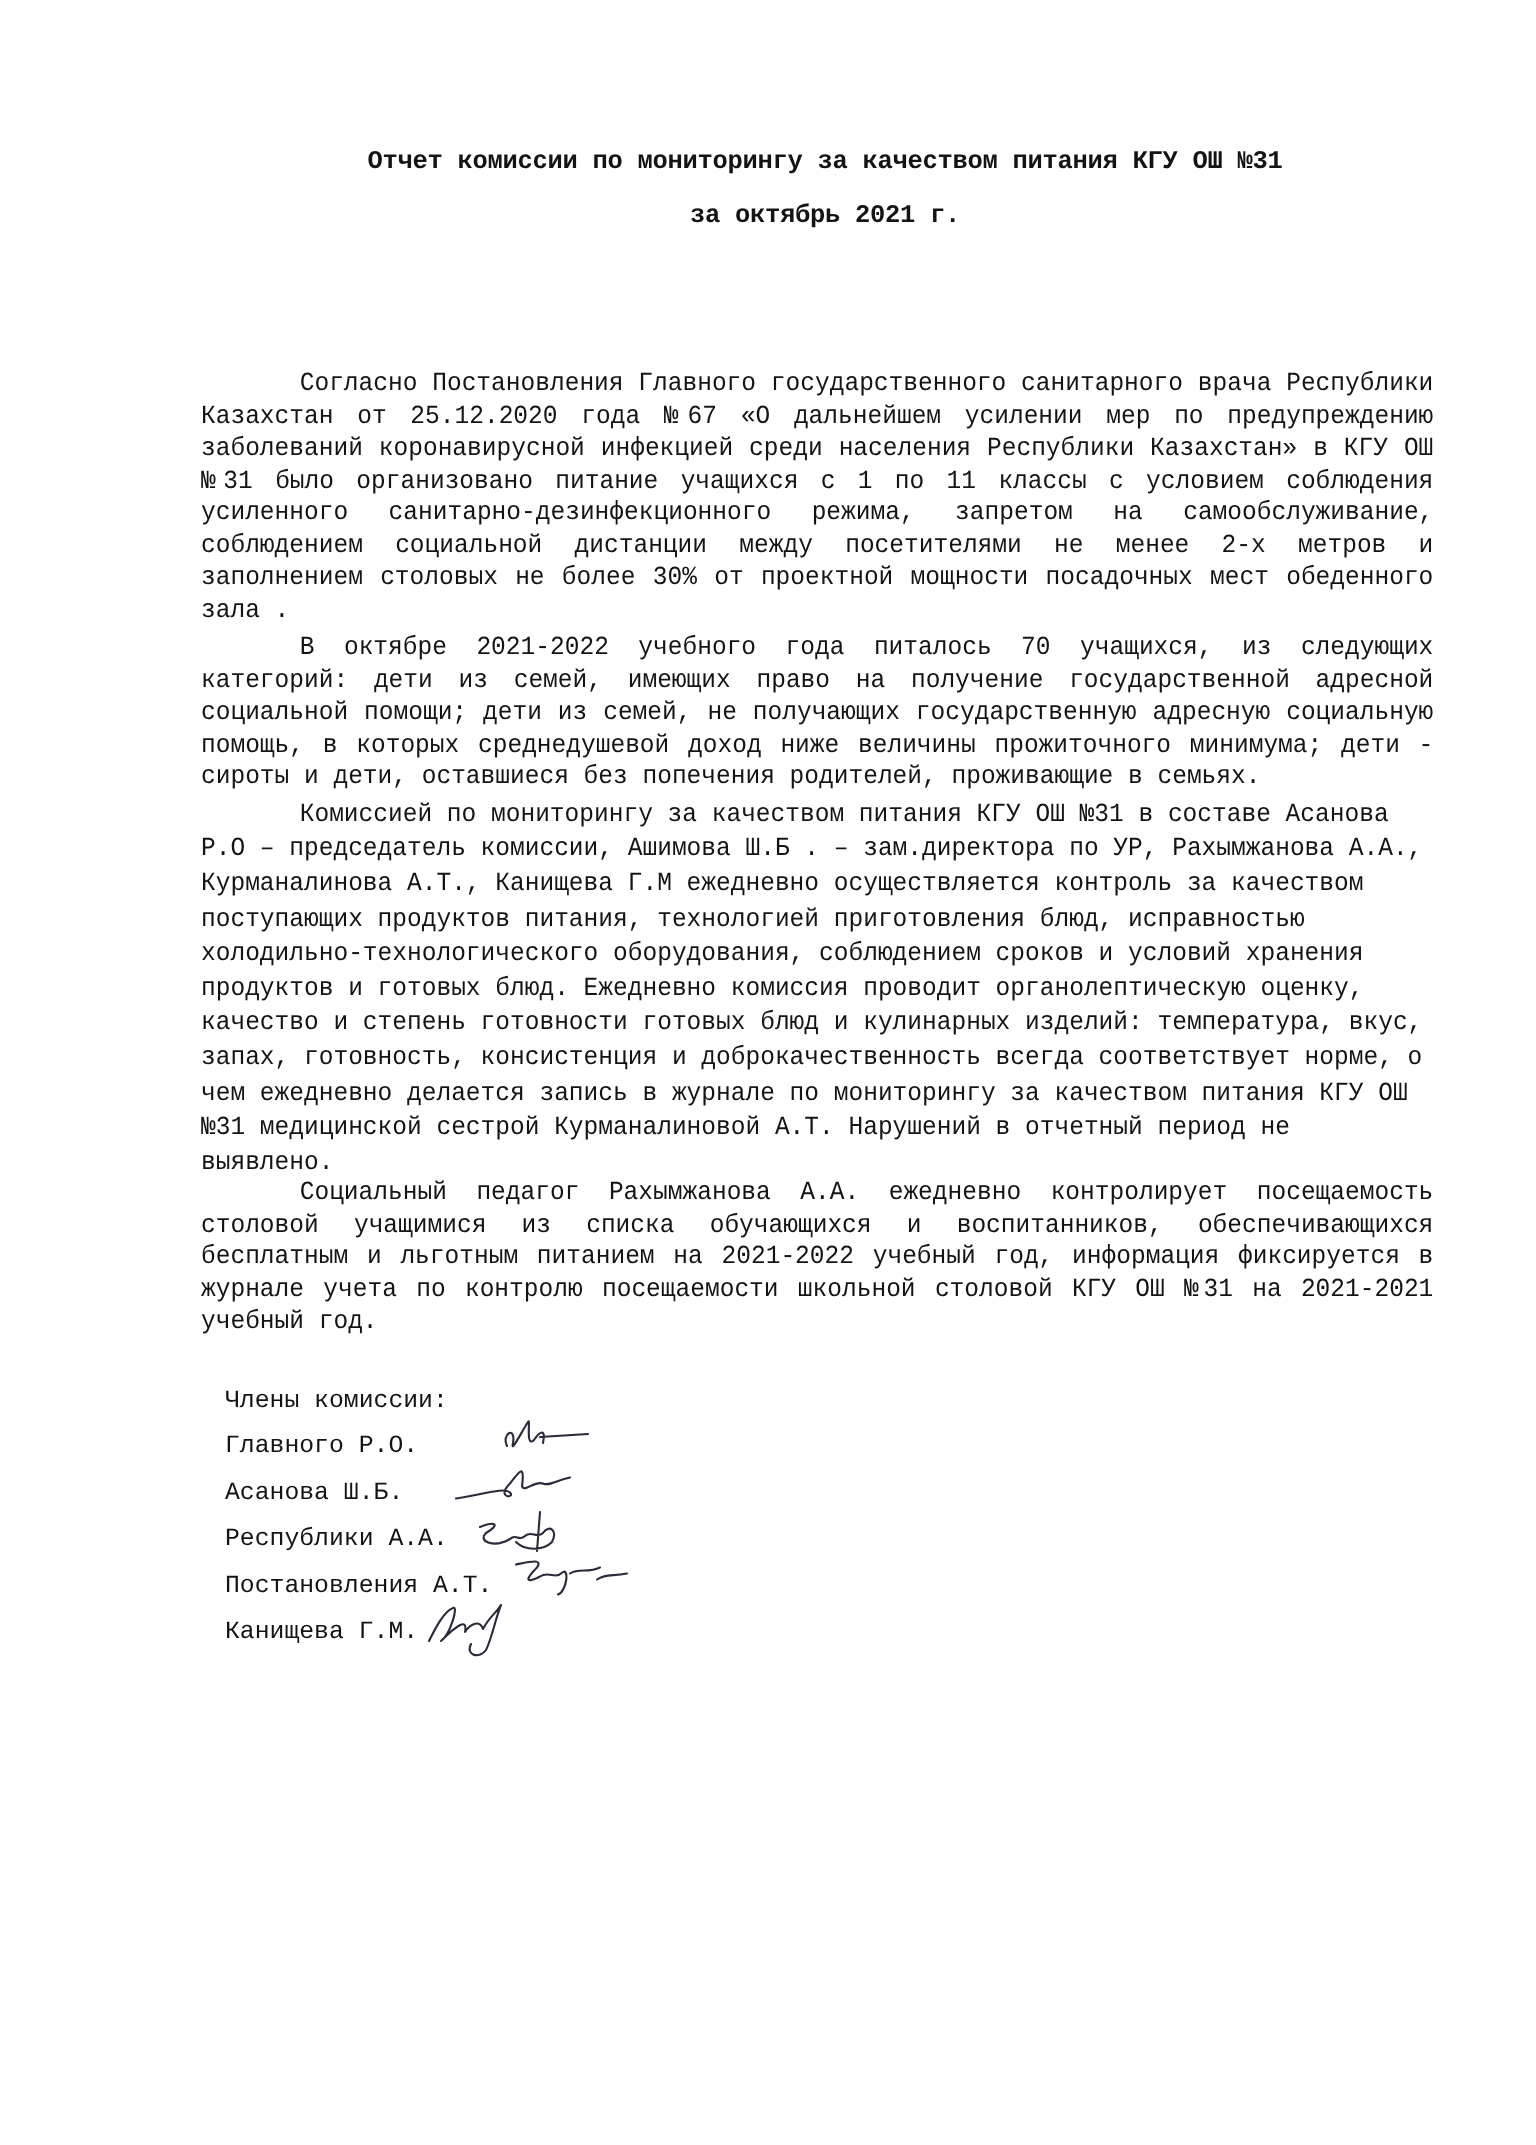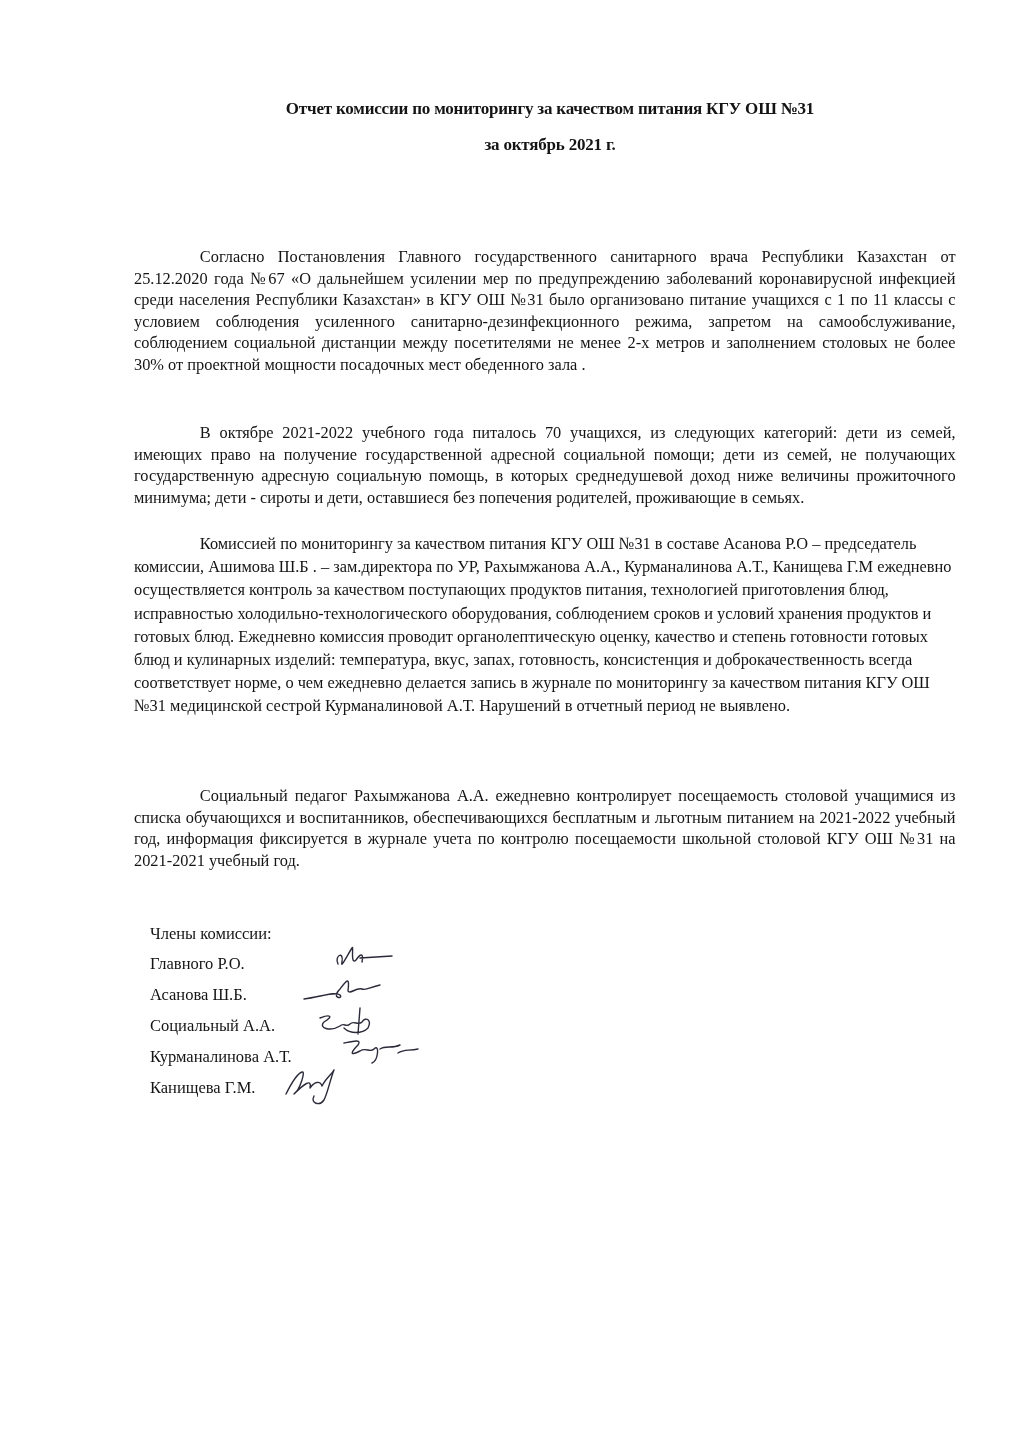--- a/index.html
+++ b/index.html
@@ -13,20 +13,21 @@
       position: relative;
       overflow: hidden;
       color: #141414;
       font-family: "Liberation Serif", "DejaVu Serif", serif;
     }
     .page {
       position: absolute;
       left: 0; top: 0;
       width: 1024px;
       height: 1262px;
+      font-family: Liberation Mono, monospace;
     }
     .title {
       position: absolute;
       left: 0;
       width: 1100px;
       text-align: center;
       font-weight: bold;
       font-size: 17px;
       letter-spacing: -0.2px;
     }
@@ -105,30 +106,30 @@
     <div class="member-row">
       <span>Асанова Ш.Б.</span>
       <span class="signature" style="left:150px;">
         <svg viewBox="0 0 110 34">
             <path d="M4 26 C20 24 36 18 40 22 C44 26 30 26 40 16 C46 8 50 2 48 18 C50 22 56 14 62 16 C66 18 70 14 80 12"></path>
           </svg>
       </span>
     </div>
 
     <div class="member-row">
-      <span>Социальный А.А.</span>
+      <span>Республики А.А.</span>
       <span class="signature" style="left:160px;">
         <svg viewBox="0 0 110 34">
             <path d="M10 14 C20 10 24 12 14 18 C8 24 20 28 30 22 C34 18 36 24 40 20 C44 16 48 22 52 18 C56 12 62 16 58 24 C52 30 40 30 34 24 M50 4 L48 30"></path>
           </svg>
       </span>
     </div>
 
     <div class="member-row">
-      <span>Курманалинова А.Т.</span>
+      <span>Постановления А.Т.</span>
       <span class="signature" style="left:190px;">
         <svg viewBox="0 0 110 34">
             <path d="M4 8 C14 6 22 4 18 10 C12 16 8 22 20 16 C26 12 30 18 34 14 C40 8 38 26 32 28 M40 14 C46 10 52 14 60 10 M58 18 C64 14 68 16 78 14"></path>
           </svg>
       </span>
     </div>
 
     <div class="member-row">
       <span>Канищева Г.М.</span>
       <span class="signature" style="left:130px;">

